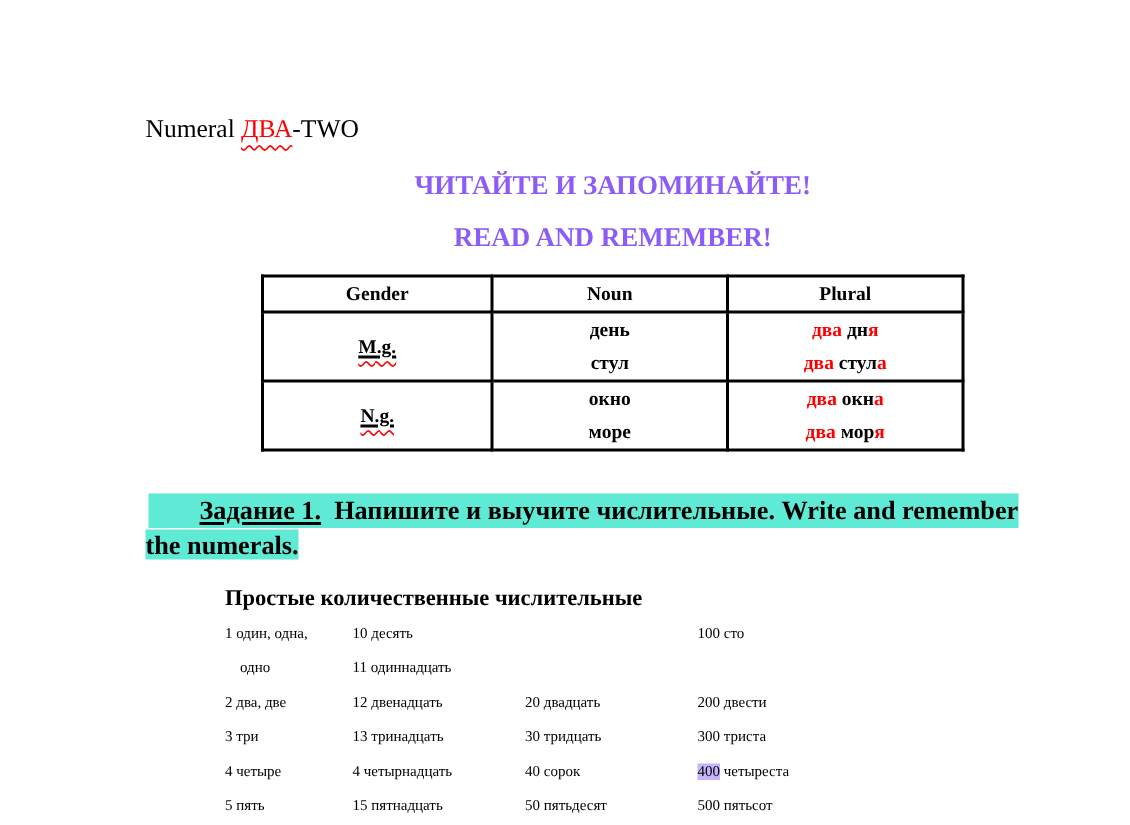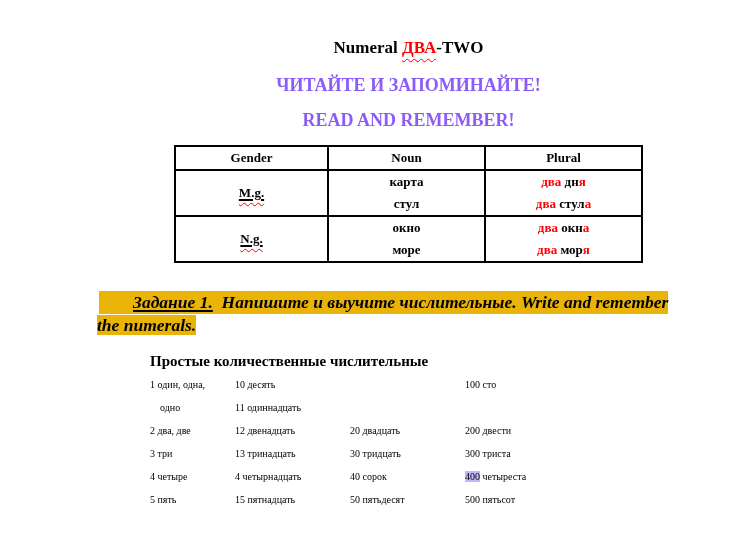--- a/index.html
+++ b/index.html
@@ -9,24 +9,25 @@
     width: 753px;
     height: 550px;
     background: #fff;
     overflow: hidden;
     font-family: "Liberation Serif", "DejaVu Serif", serif;
     color: #000;
   }
   .content { margin-left: 97px; width: 623px; padding-top: 38px; }
 
   .doc-title {
-    text-align: center;
+    text-align: left;
     font-size: 17px;
-    font-weight: bold;
+    font-weight: normal;
     line-height: 19px;
+    margin-top: 38px;
   }
   .subtitle {
     text-align: center;
     font-size: 18px;
     font-weight: bold;
     color: #8b5cf6;
     line-height: 19px;
   }
   .subtitle-ru { margin-top: 19px; }
   .subtitle-en { margin-top: 16px; }
@@ -68,21 +69,21 @@
   table.gender col.c1 { width: 153px; }
   table.gender col.c2 { width: 157px; }
   table.gender col.c3 { width: 157px; }
 
   .task-block {
     margin-top: 28px;
     font-size: 17.5px;
     font-weight: bold;
     line-height: 23px;
   }
-  .hl-green { background: #eab308; white-space: pre; font-style: italic; }
+  .hl-green { background: #5eead4; white-space: pre; }
   .task-line1 { padding-left: 34px; margin-left: 2px; display: inline-block; }
 
   .numerals-block {
     margin-top: 13px;
     margin-left: 53px;
     font-size: 15px;
   }
   .numerals-heading {
     font-weight: bold;
     font-size: 15px;
@@ -128,21 +129,21 @@
       <thead>
         <tr>
             <th>Gender</th>
             <th>Noun</th>
             <th>Plural</th>
           </tr>
       </thead>
       <tbody>
           <tr>
             <td><span class="wavy"><span class="u-solid">M.g.</span></span></td>
-            <td><span>карта</span><br><span>стул</span></td>
+            <td><span>день</span><br><span>стул</span></td>
             <td><span><span class="c-red">два</span><span class="c-black"> дн</span><span class="c-red">я</span></span><br><span><span class="c-red">два</span><span class="c-black"> стул</span><span class="c-red">а</span></span></td>
           </tr>
           <tr>
             <td><span class="wavy"><span class="u-solid">N.g.</span></span></td>
             <td><span>окно</span><br><span>море</span></td>
             <td><span><span class="c-red">два</span><span class="c-black"> окн</span><span class="c-red">а</span></span><br><span><span class="c-red">два</span><span class="c-black"> мор</span><span class="c-red">я</span></span></td>
           </tr>
         </tbody>
     </table>
 

